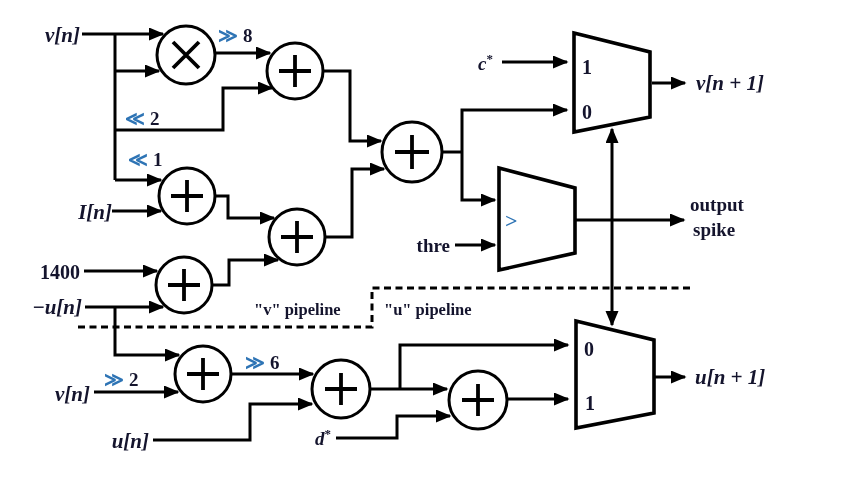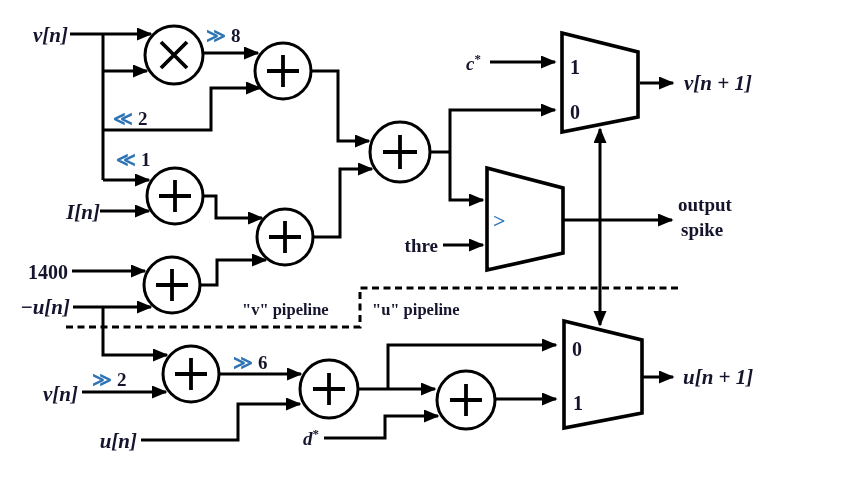--- a/index.html
+++ b/index.html
@@ -1,16 +1,16 @@
 <!DOCTYPE html>
 <html><head>
 <meta charset="utf-8">
 <style>
   html,body{margin:0;padding:0;background:#ffffff;}
-  .stage{position:relative;width:824px;height:488px;background:#ffffff;overflow:hidden;}
+  .stage{position:relative;width:824px;height:488px;background:#ffffff;overflow:hidden;padding-left:12px;}
   svg{display:block;}
   .wire{stroke:#000000;stroke-width:3;fill:none;}
   .dash{stroke:#000000;stroke-width:3;fill:none;stroke-dasharray:7 4.5;}
   .node{fill:#ffffff;stroke:#000000;stroke-width:3;}
   .opstroke{stroke:#000000;stroke-width:3.8;fill:none;stroke-linecap:butt;}
   .blk{fill:#ffffff;stroke:#000000;stroke-width:3.6;stroke-linejoin:miter;}
   text{font-family:"Liberation Serif","DejaVu Serif",serif;font-weight:bold;fill:#14142d;}
   .it{font-style:italic;}
   .t21{font-size:21px;}
   .t20{font-size:20px;}

